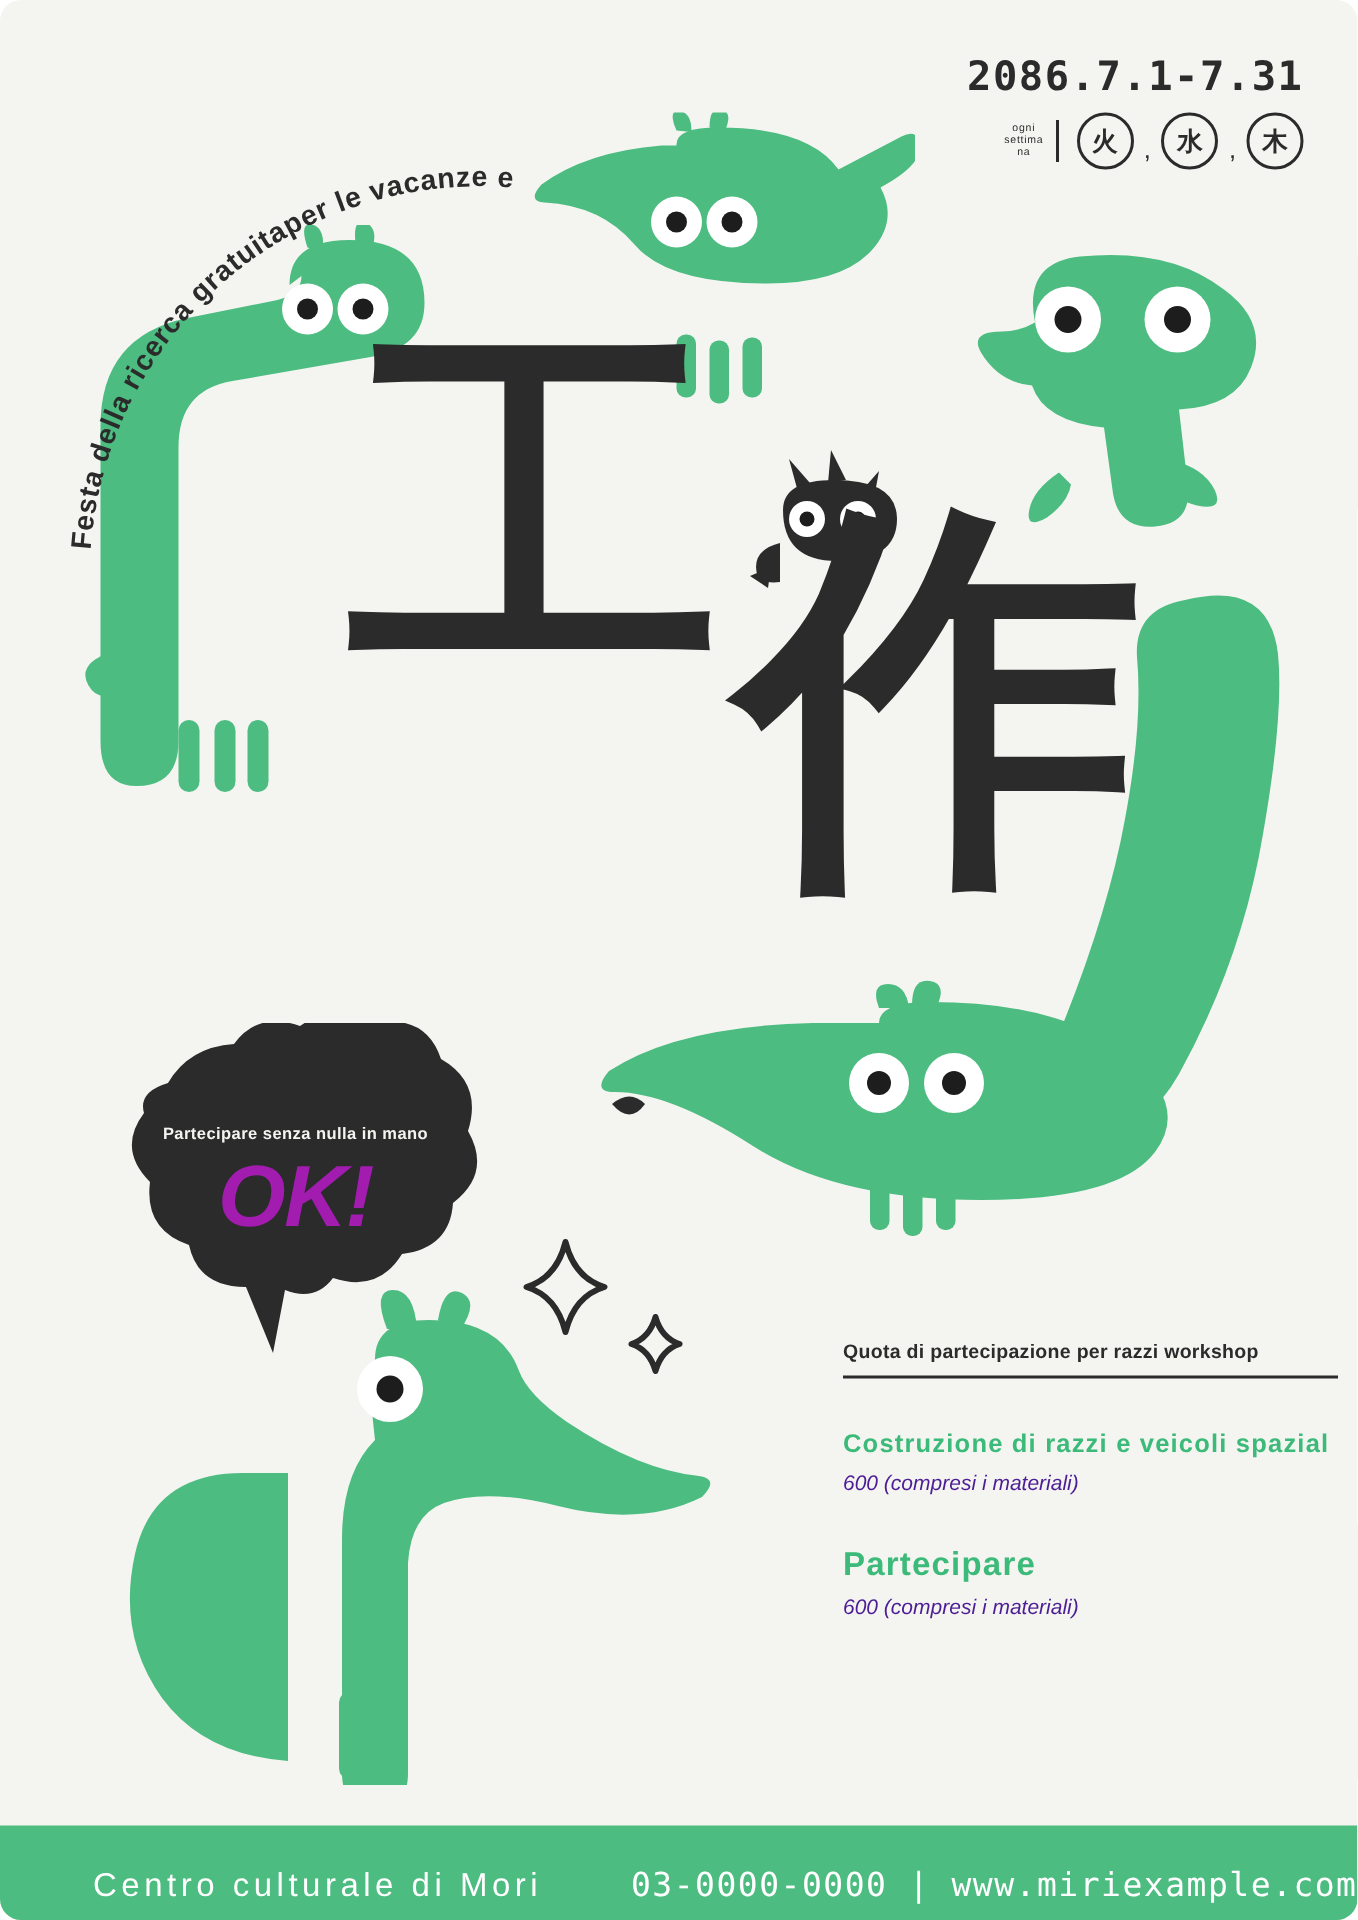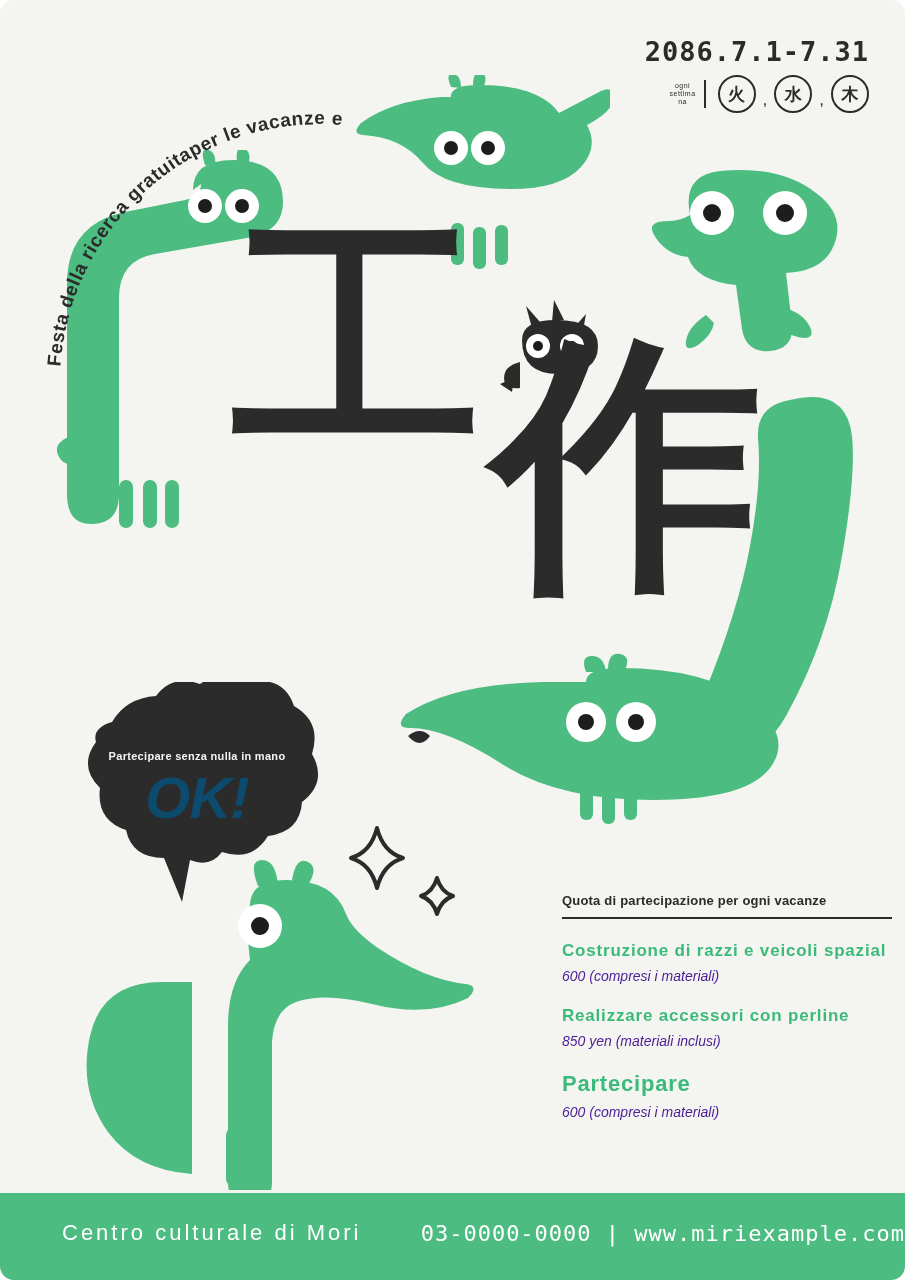--- a/index.html
+++ b/index.html
@@ -128,21 +128,21 @@
     color: #f4f5f1;
     font-size: 11px;
     font-weight: bold;
     letter-spacing: .3px;
   }
   .blob-text-big {
     position: absolute;
     width: 100%;
     top: 82px;
     text-align: center;
-    color: #0c4a6e;
+    color: #a21caf;
     font-size: 58px;
     font-weight: bold;
     font-style: italic;
     letter-spacing: -1px;
   }
 
   
   .fees {
     position: absolute;
     left: 562px;
@@ -151,42 +151,42 @@
   }
   .fees-header {
     font-size: 13px;
     font-weight: bold;
     color: #2b2b2b;
     border-bottom: 2px solid #2b2b2b;
     padding-bottom: 9px;
     letter-spacing: .2px;
     white-space: nowrap;
   }
-  .fee-item { margin-top: 22px; }
+  .fee-item { margin-top: 34px; }
   .fee-name {
     font-size: 17px;
     font-weight: bold;
     color: #3cba7a;
     letter-spacing: .8px;
     white-space: nowrap;
   }
   .fee-price {
     font-size: 14px;
     font-style: italic;
     color: #4c1d95;
     margin-top: 7px;
   }
 
   
   .footer {
     position: absolute;
     left: 0;
     bottom: 0;
     width: 905px;
-    height: 87px;
+    height: 63px;
     background: #4cbc80;
   }
   .footer-venue {
     position: absolute;
     left: 62px;
     top: 27px;
     color: #ffffff;
     font-size: 22px;
     letter-spacing: 3px;
   }
@@ -332,29 +332,25 @@
 
   <div class="blob-wrap">
     <svg width="250" height="230" viewBox="0 0 250 230">
       <path fill="#2b2b2b" d="M40 40 q14 -24 44 -26 q16 -22 44 -12 q26 -18 50 -2 q34 -6 44 24 q28 16 18 48 q16 28 -10 48 q-2 30 -34 34 q-16 26 -46 16 q-12 16 -32 8 l-8 42 l-18 -44 q-32 0 -38 -28 q-30 -10 -26 -42 q-22 -22 -4 -46 q-4 -14 16 -20 z"></path>
     </svg>
     <div class="blob-text-small">Partecipare senza nulla in mano</div>
     <div class="blob-text-big">OK!</div>
   </div>
 
   <div class="fees">
-    <div class="fees-header">Quota di partecipazione per ogni vacanze</div>
+    <div class="fees-header">Quota di partecipazione per razzi workshop</div>
 
     <div class="fee-item">
       <div class="fee-name">Costruzione di razzi e veicoli spazial</div>
       <div class="fee-price">600 (compresi i materiali)</div>
-    </div>
-    <div class="fee-item">
-      <div class="fee-name">Realizzare accessori con perline</div>
-      <div class="fee-price">850 yen (materiali inclusi)</div>
     </div>
     <div class="fee-item">
       <div class="fee-name" style="font-size:22px;">Partecipare</div>
       <div class="fee-price">600 (compresi i materiali)</div>
     </div>
   </div>
 
   <div class="footer">
     <div class="footer-venue">Centro culturale di Mori</div>
     <div class="footer-contact">03-0000-0000 | www.miriexample.com</div>

